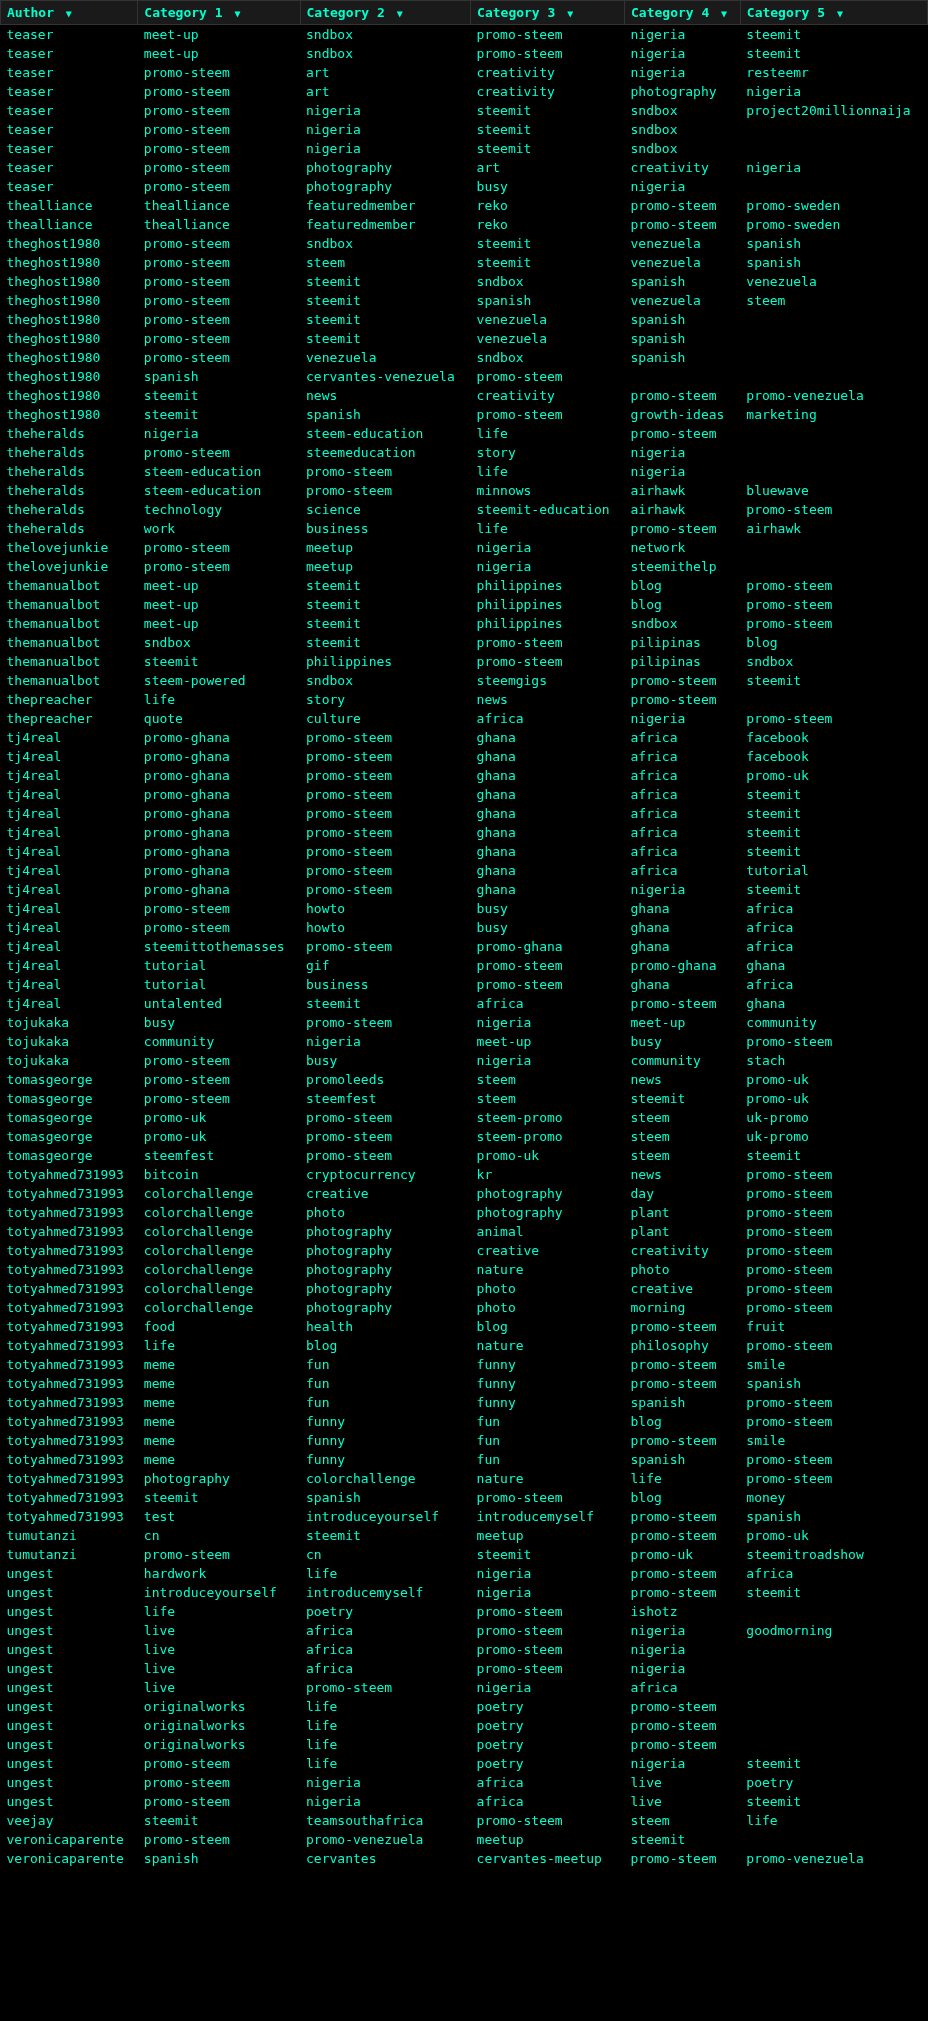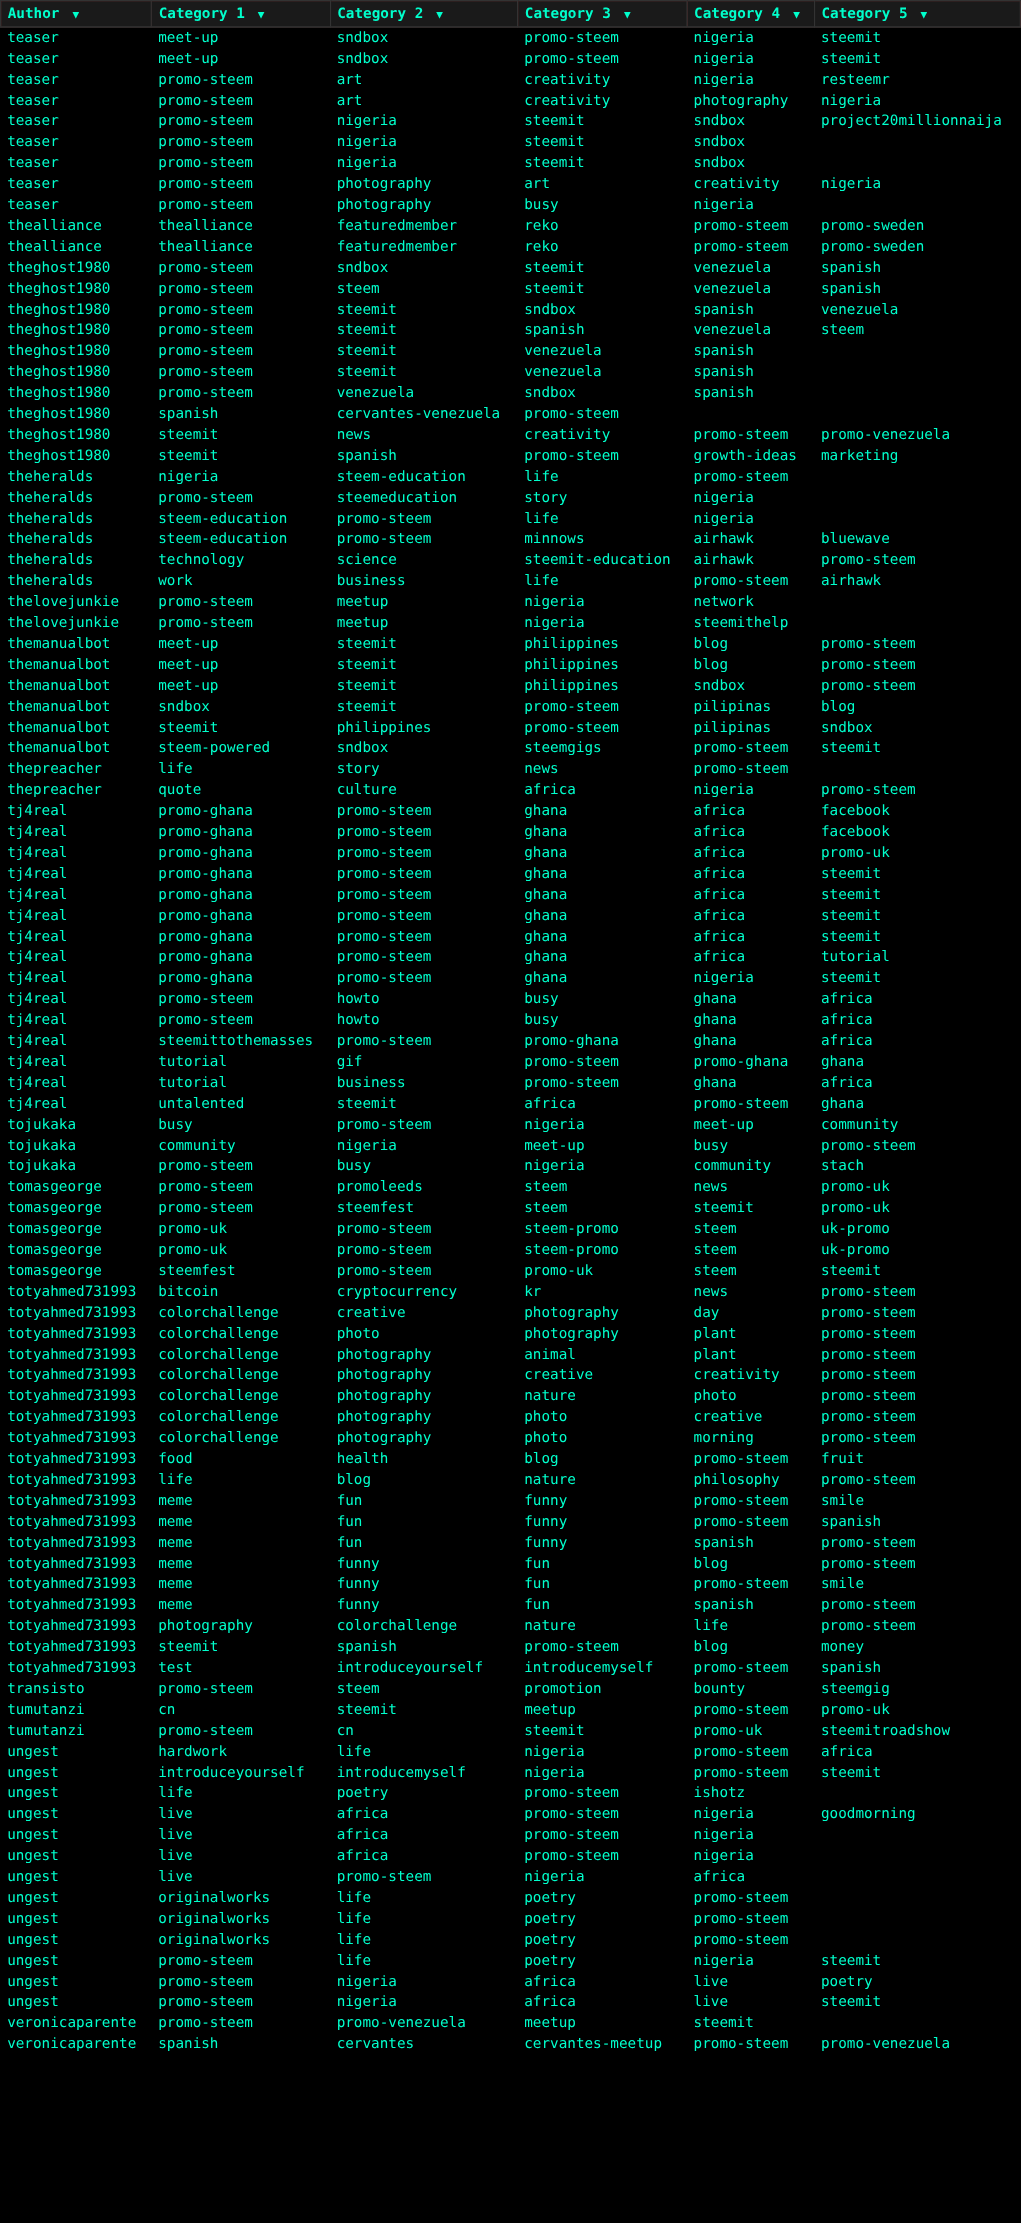--- a/index.html
+++ b/index.html
@@ -701,28 +701,20 @@
       </tr>
       <tr>
         <td>totyahmed731993</td>
         <td>test</td>
         <td>introduceyourself</td>
         <td>introducemyself</td>
         <td>promo-steem</td>
         <td>spanish</td>
       </tr>
       <tr>
-        <td>transisto</td>
-        <td>promo-steem</td>
-        <td>steem</td>
-        <td>promotion</td>
-        <td>bounty</td>
-        <td>steemgig</td>
-      </tr>
-      <tr>
         <td>tumutanzi</td>
         <td>cn</td>
         <td>steemit</td>
         <td>meetup</td>
         <td>promo-steem</td>
         <td>promo-uk</td>
       </tr>
       <tr>
         <td>tumutanzi</td>
         <td>promo-steem</td>
@@ -827,20 +819,28 @@
         <td>live</td>
         <td>poetry</td>
       </tr>
       <tr>
         <td>ungest</td>
         <td>promo-steem</td>
         <td>nigeria</td>
         <td>africa</td>
         <td>live</td>
         <td>steemit</td>
+      </tr>
+      <tr>
+        <td>veejay</td>
+        <td>steemit</td>
+        <td>teamsouthafrica</td>
+        <td>promo-steem</td>
+        <td>steem</td>
+        <td>life</td>
       </tr>
       <tr>
         <td>veronicaparente</td>
         <td>promo-steem</td>
         <td>promo-venezuela</td>
         <td>meetup</td>
         <td>steemit</td>
         <td></td>
       </tr>
       <tr>

